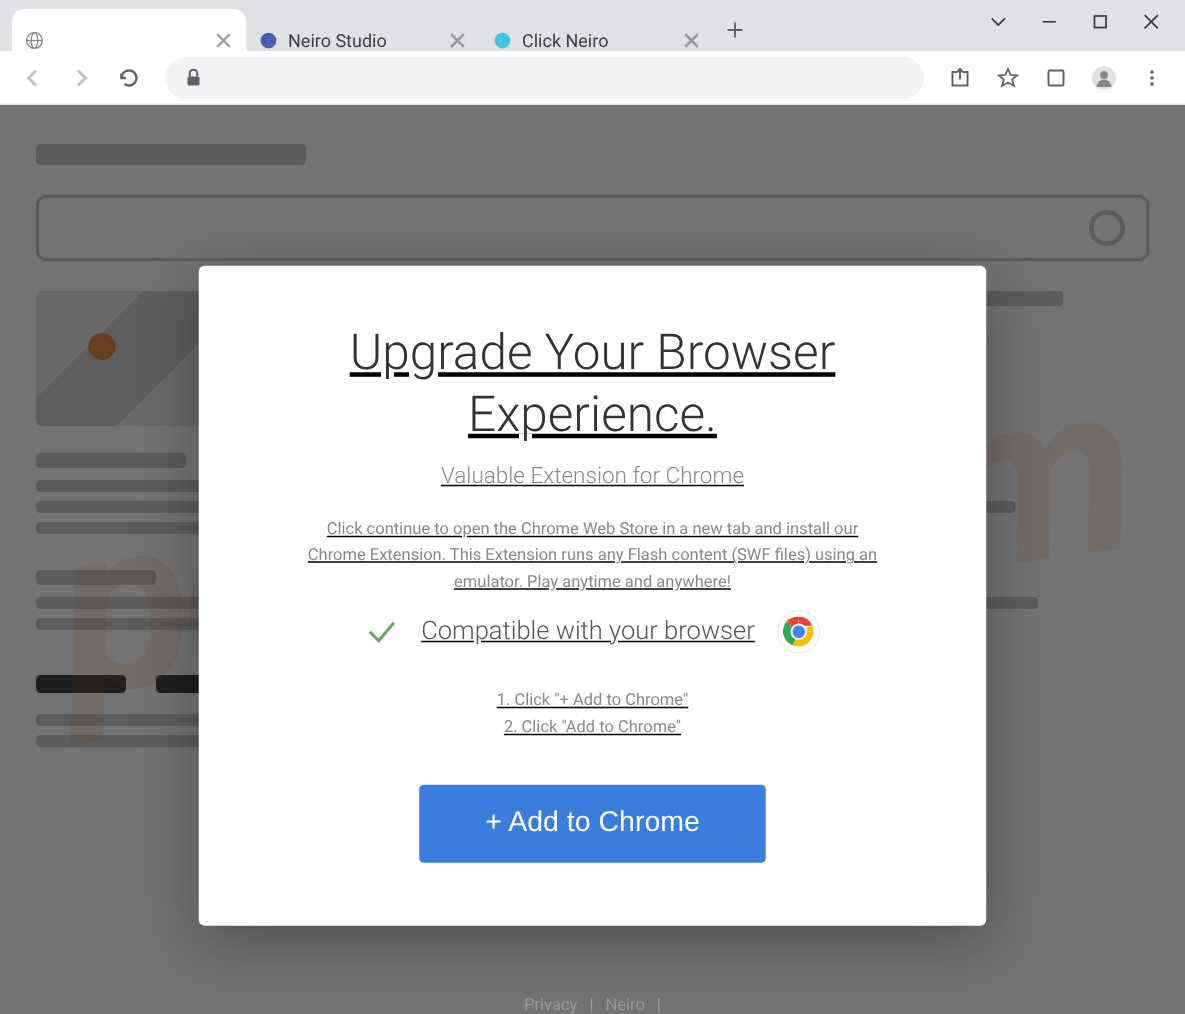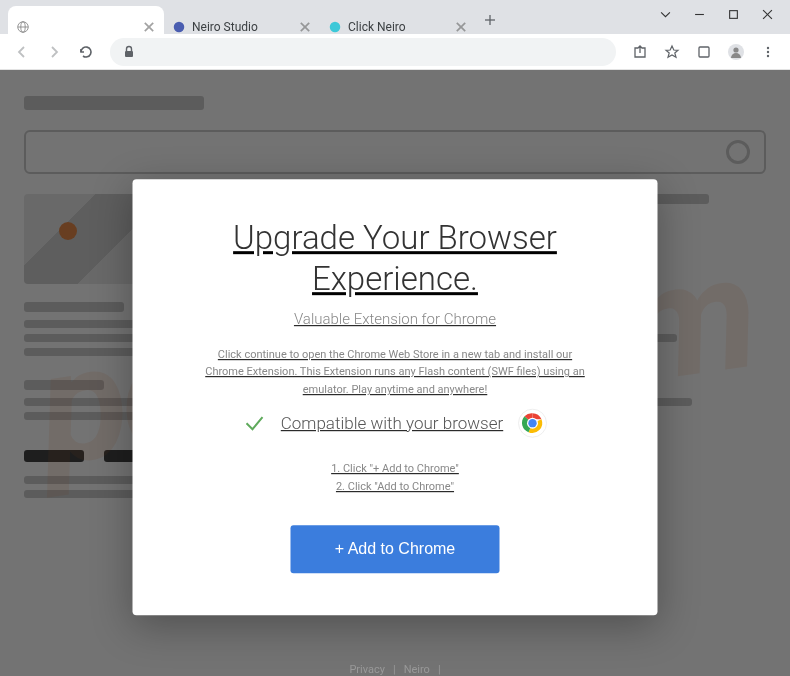--- a/index.html
+++ b/index.html
@@ -47,21 +47,21 @@
     
     .modal { position: absolute; left: 50%; top: 54%; transform: translate(-50%, -50%); width: 525px; background: #fff; border-radius: 4px; box-shadow: 0 10px 40px rgba(0,0,0,0.3); z-index: 10; padding: 38px 60px 42px; text-align: center; text-decoration: underline; }
     .modal-title { font-size: 33px; font-weight: 300; color: #333; line-height: 1.25; margin-bottom: 10px; }
     .modal-subtitle { font-size: 15px; color: #888; font-weight: 300; margin-bottom: 18px; }
     .modal-desc { font-size: 11px; color: #888; line-height: 1.6; margin-bottom: 9px; padding: 0 6px; }
     .compat-row { display: flex; align-items: center; justify-content: center; gap: 14px; margin-bottom: 22px; }
     .checkmark { color: #4caf50; }
     .compat-text { font-size: 17px; color: #555; font-weight: 300; }
     .chrome-logo { width: 30px; height: 30px; }
     .steps { font-size: 11px; color: #888; line-height: 1.7; margin-bottom: 28px; }
-    .cta-button { display: inline-block; background: #3b7ddd; color: #fff; font-size: 16px; font-weight: 300; padding: 15px 44px; border: none; border-radius: 3px; cursor: pointer; }
+    .cta-button { display: inline-block; background: #3b7ddd; color: #fff; font-size: 19px; font-weight: 300; padding: 15px 44px; border: none; border-radius: 3px; cursor: pointer; }
     
     
     .page-footer { position: absolute; bottom: 0; left: 0; right: 0; height: 28px; display: flex; align-items: flex-end; justify-content: center; gap: 8px; font-size: 11px; color: #aaa; z-index: 6; }
     .page-footer span { color: #999; }
     .divider { color: #666; }
   </style>
 </head>
 <body>
 
 <div class="window-controls">

